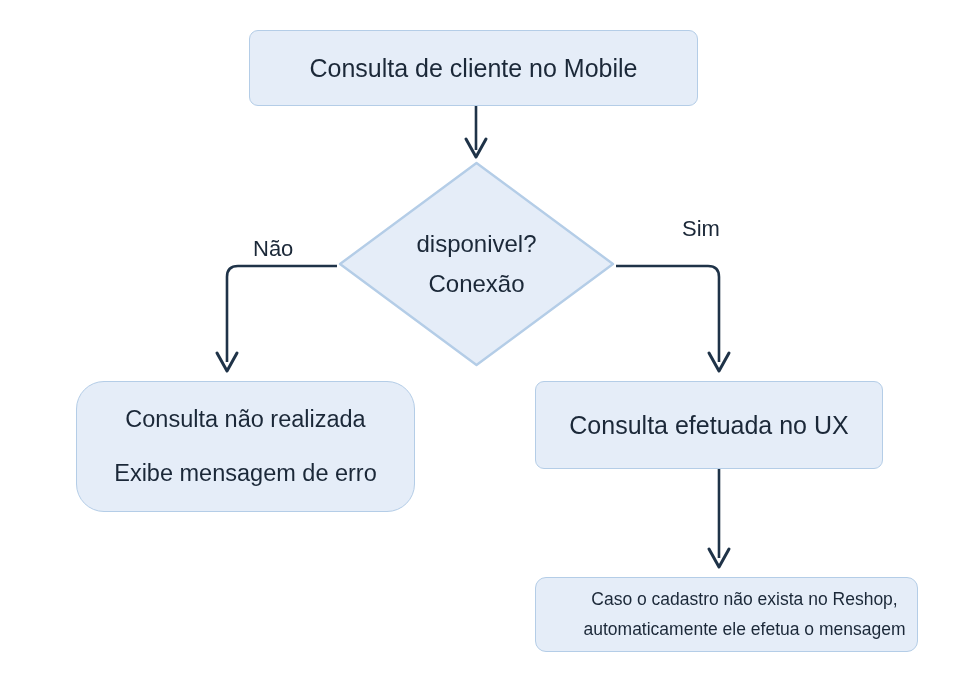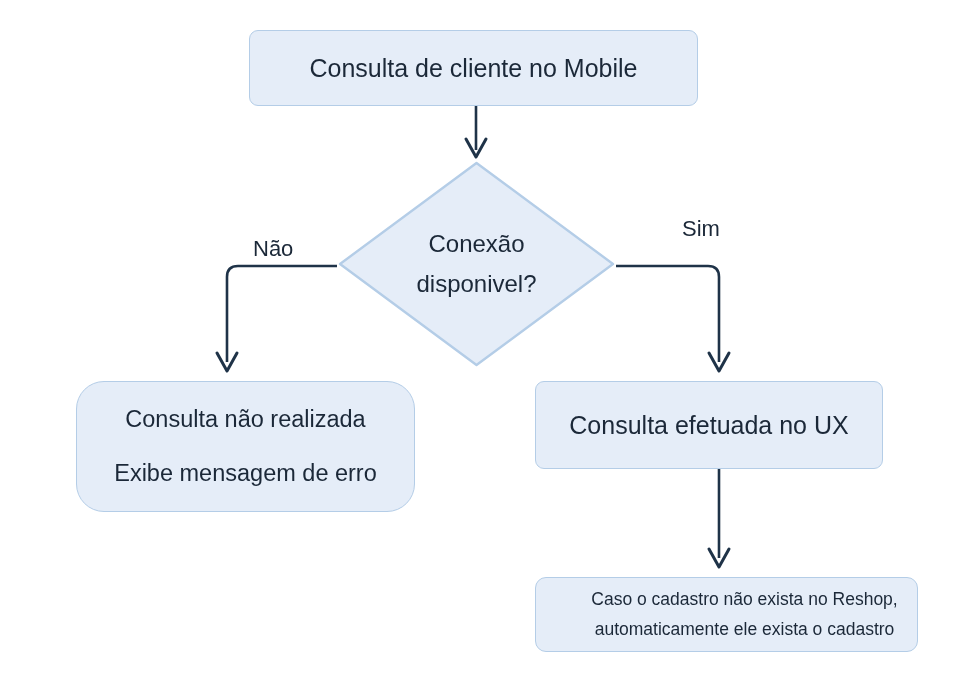--- a/index.html
+++ b/index.html
@@ -161,35 +161,35 @@
 
   <div class="node" id="node-start">
     <span class="node-line">Consulta de cliente no Mobile</span>
   </div>
 
   <div id="node-decision">
     <svg class="diamond-shape" viewBox="0 0 279 208" preserveAspectRatio="none">
       <path d="M 139.5 3 L 276 104 L 139.5 205 L 3 104 Z" fill="#e5edf8" stroke="#b4cde7" stroke-width="2.4" stroke-linejoin="round"></path>
     </svg>
     <div class="diamond-label">
+      <span class="node-line">disponivel?</span>
       <span class="node-line">Conexão</span>
-      <span class="node-line">disponivel?</span>
     </div>
   </div>
 
   <div class="edge-label" id="label-nao">Não</div>
   <div class="edge-label" id="label-sim">Sim</div>
 
   <div class="node" id="node-fail">
     <span class="node-line">Consulta não realizada</span>
     <span class="node-line">Exibe mensagem de erro</span>
   </div>
 
   <div class="node" id="node-success">
     <span class="node-line">Consulta efetuada no UX</span>
   </div>
 
   <div class="node" id="node-note">
     <span class="node-line">Caso o cadastro não exista no Reshop,</span>
-    <span class="node-line">automaticamente ele exista o cadastro</span>
+    <span class="node-line">automaticamente ele efetua o mensagem</span>
   </div>
 
 </div>
 
 </body></html>

